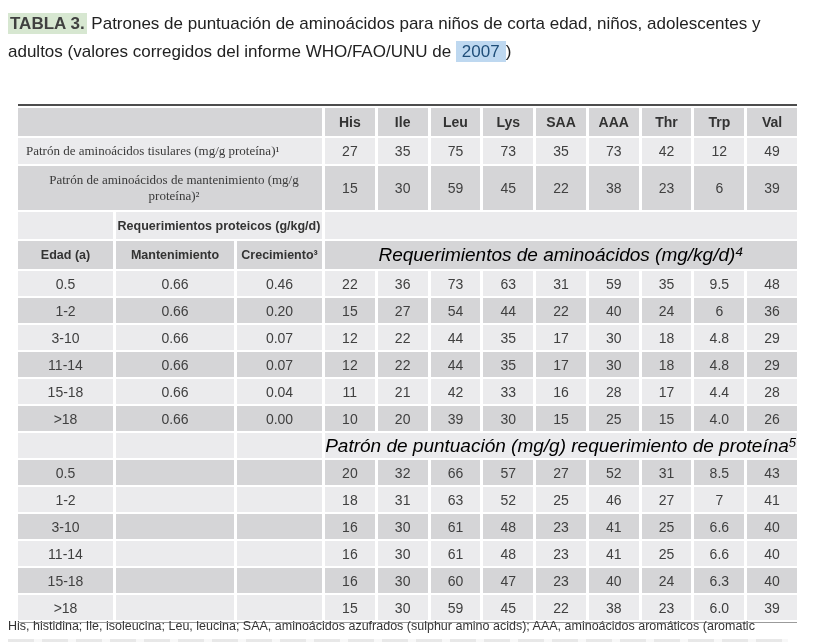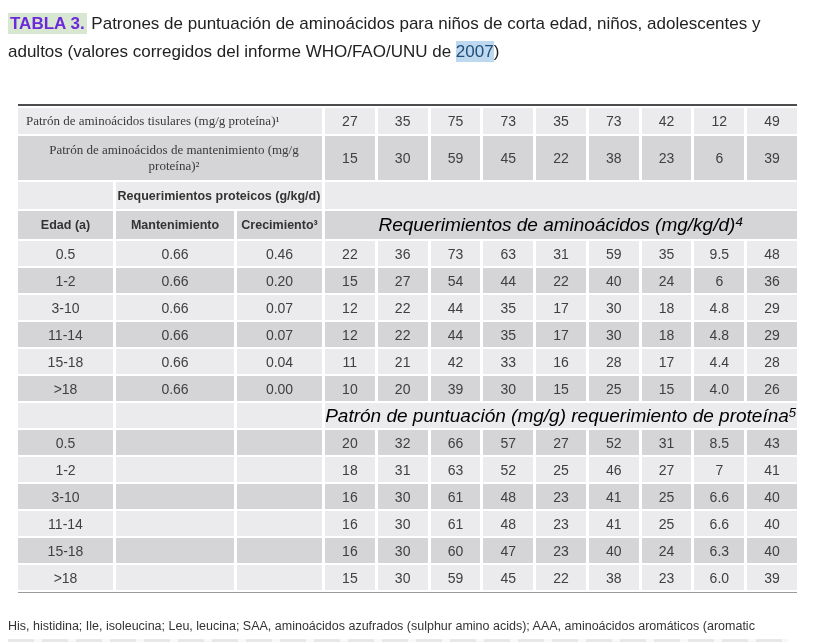--- a/index.html
+++ b/index.html
@@ -1,22 +1,22 @@
 <!DOCTYPE html>
 <html><head>
 <meta charset="utf-8">
 <style>
   html,body{margin:0;padding:0;background:#ffffff;}
   body{width:815px;height:643px;overflow:hidden;font-family:"Liberation Sans",sans-serif;color:#3f3f3f;}
   .page{position:relative;width:815px;height:643px;}
 
   
   .caption{position:absolute;left:8px;top:10px;width:800px;font-size:17px;line-height:28px;color:#222;}
-  .hl-green{background:#d7e7d1;font-weight:bold;padding:1px 2px;color:#6d28d9;}
-  .hl-blue{background:#bed8f0;color:#1f4e79;padding:1px 0;}
+  .hl-green{background:#d7e7d1;font-weight:bold;padding:1px 2px;color:#404040;}
+  .hl-blue{background:#bed8f0;color:#1f4e79;padding:1px 6px;}
 
   
   .tablewrap{position:absolute;left:18px;top:104px;width:779px;border-top:2px solid #4d4d4d;padding-top:2px;}
   .t-row{display:grid;grid-template-columns:95px 118px 85px repeat(9,1fr);column-gap:3px;margin-bottom:2px;}
   .t-cell{display:flex;align-items:center;justify-content:center;font-size:14px;color:#404040;}
   .t-cell.left{justify-content:flex-start;padding-left:8px;text-align:center;}
   .light{background:#ebebed;}
   .dark{background:#d5d5d7;}
   .bold{font-weight:bold;color:#333;}
   .serif{font-family:"Liberation Serif",serif;font-size:13px;line-height:1.25;color:#3a3a3a;}
@@ -41,20 +41,32 @@
 <body>
 
 <div class="page">
 
   <div class="caption">
     <span class="hl-green">TABLA 3.</span><span> Patrones de puntuación de aminoácidos para niños de corta edad, niños, adolescentes y adultos (valores corregidos del informe WHO/FAO/UNU de </span><span class="hl-blue">2007</span><span>)</span>
   </div>
 
   <div class="tablewrap">
     <div id="table-body">
+        <div class="t-row h-header">
+          <div class="t-cell dark sp3"></div>
+          <div class="t-cell dark bold">His</div>
+          <div class="t-cell dark bold">Ile</div>
+          <div class="t-cell dark bold">Leu</div>
+          <div class="t-cell dark bold">Lys</div>
+          <div class="t-cell dark bold">SAA</div>
+          <div class="t-cell dark bold">AAA</div>
+          <div class="t-cell dark bold">Thr</div>
+          <div class="t-cell dark bold">Trp</div>
+          <div class="t-cell dark bold">Val</div>
+        </div>
         <div class="t-row h-r1">
           <div class="t-cell light sp3 left serif">Patrón de aminoácidos tisulares (mg/g proteína)¹</div>
           <div class="t-cell light">27</div>
           <div class="t-cell light">35</div>
           <div class="t-cell light">75</div>
           <div class="t-cell light">73</div>
           <div class="t-cell light">35</div>
           <div class="t-cell light">73</div>
           <div class="t-cell light">42</div>
           <div class="t-cell light">12</div>

